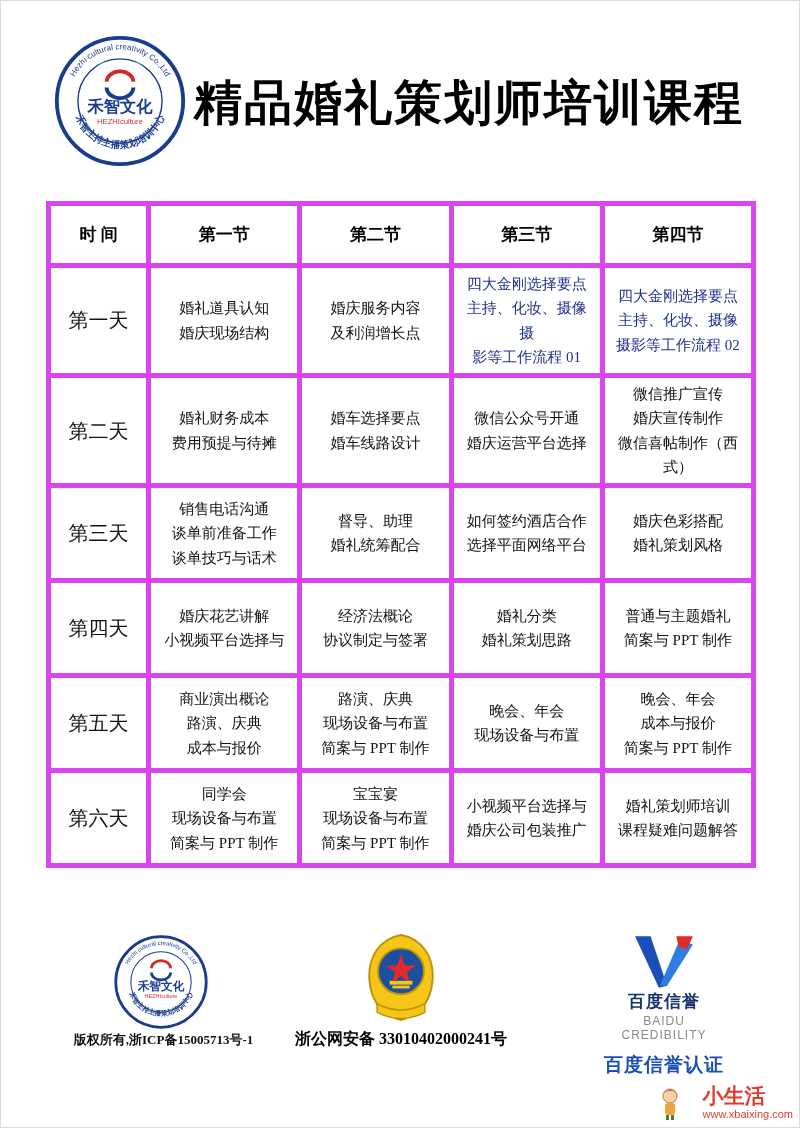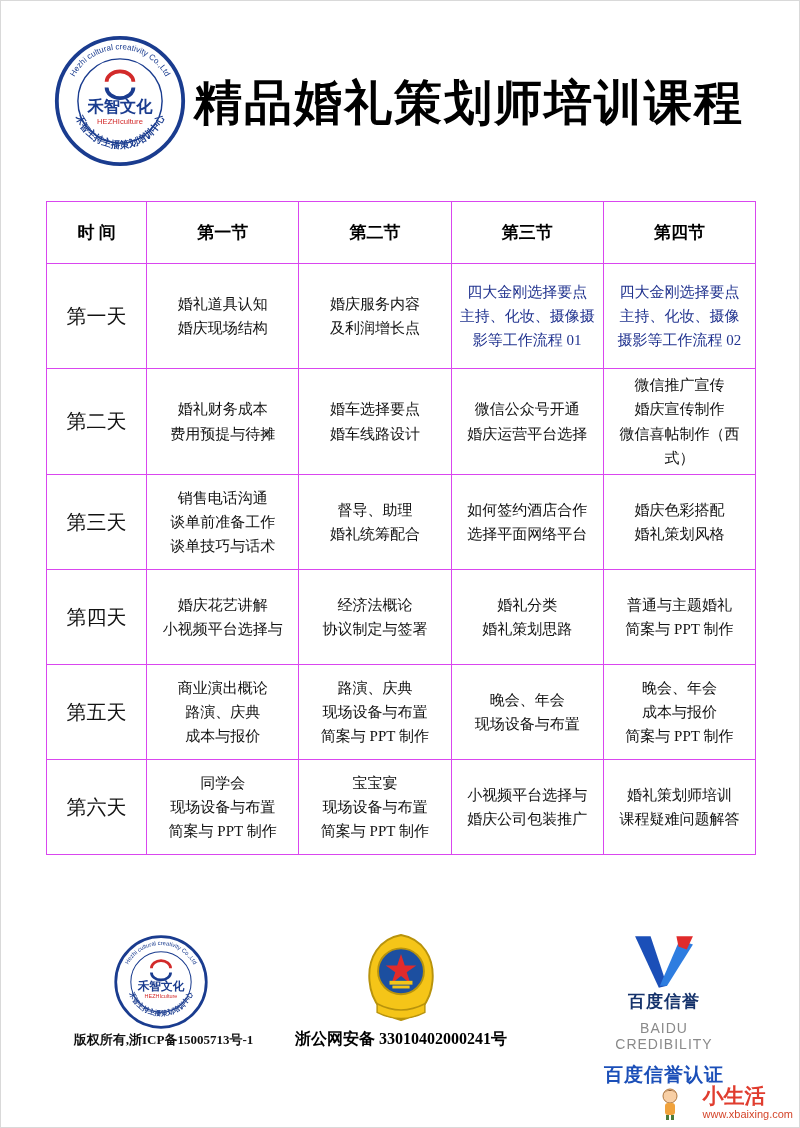--- a/index.html
+++ b/index.html
@@ -20,21 +20,21 @@
     white-space:nowrap;
   }
 
   
   .course-table {
     position:absolute; left:45px; top:200px; width:710px;
     border-collapse:collapse; table-layout:fixed;
     font-family:"Liberation Serif", serif;
   }
   .course-table th, .course-table td {
-    border:1px solid #d946ef; text-align:center; vertical-align:middle;
+    border:5px solid #d946ef; text-align:center; vertical-align:middle;
     white-space:pre-line; padding:4px 6px;
   }
   .course-table col.col-time { width:100px; }
   .course-table th { font-size:17px; font-weight:bold; height:62px; color:#000; }
   .course-table td { font-size:15px; line-height:1.62; color:#121212; }
   .course-table td.day { font-size:20px; }
   .course-table tr.h105 td { height:105px; }
   .course-table tr.h95  td { height:95px; }
   .course-table td.blue { color:#21338f; }
 
@@ -46,21 +46,21 @@
   }
   .police-badge { position:absolute; left:357px; top:930px; width:86px; height:92px; }
   .police-record {
     position:absolute; left:280px; top:1028px; width:240px; text-align:center;
     font-size:16px; font-weight:bold; color:#000;
     font-family:"Liberation Serif", serif; white-space:nowrap;
   }
   .baidu-block { position:absolute; left:598px; top:933px; width:130px; text-align:center; }
   .baidu-logo { width:62px; height:56px; margin:0 auto; display:block; }
   .baidu-title { font-size:17px; font-weight:bold; color:#15326b; letter-spacing:1px; margin-top:0; }
-  .baidu-subtitle { font-size:14px; color:#8a8a8a; letter-spacing:1px; margin-top:7px; }
+  .baidu-subtitle { font-size:12px; color:#8a8a8a; letter-spacing:1px; margin-top:1px; }
   .baidu-cert { font-size:19px; font-weight:bold; color:#1b4fb8; margin-top:10px; letter-spacing:1px; }
 
   
   .watermark {
     position:absolute; right:6px; bottom:6px;
     display:flex; align-items:flex-end; gap:20px;
   }
   .watermark .mascot { width:26px; height:34px; }
   .wm-text { display:flex; flex-direction:column; align-items:flex-start; line-height:1.15; }
   .wm-name { font-size:21px; font-weight:bold; color:#e03c2e; font-family:"Liberation Serif", serif; }

